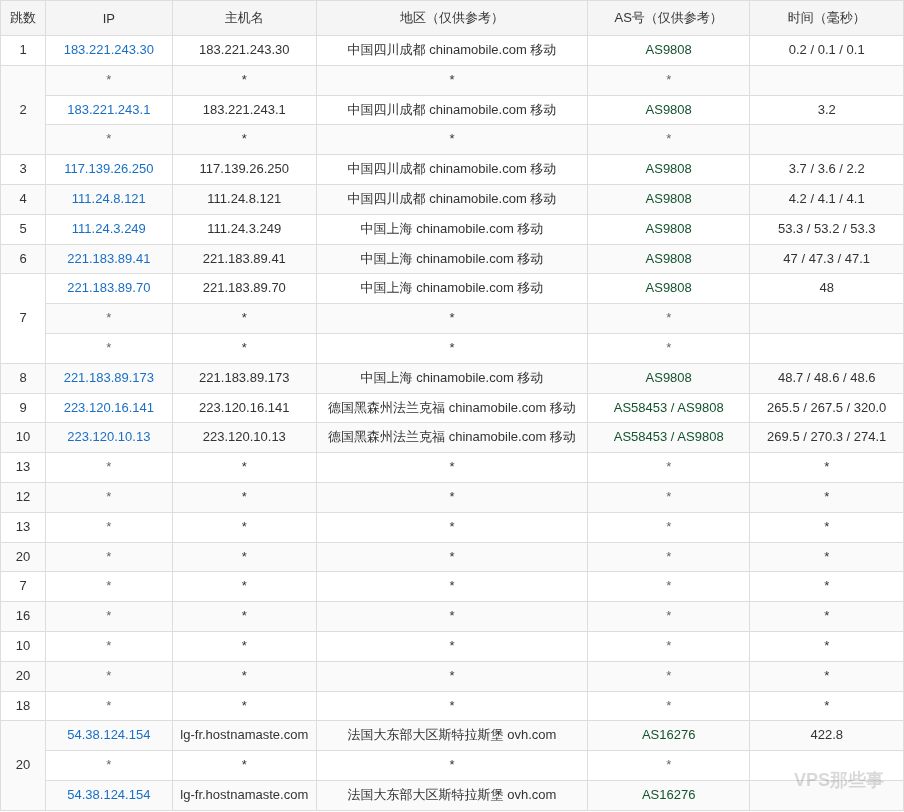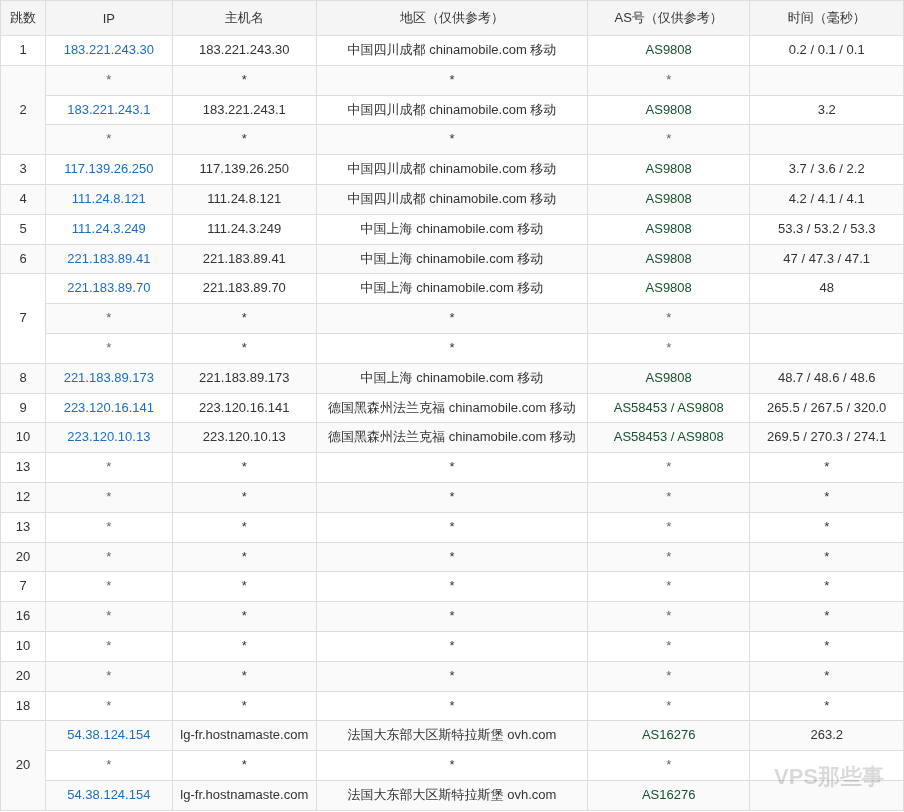--- a/index.html
+++ b/index.html
@@ -45,21 +45,21 @@
     .star {
       color: #666;
     }
     tr:nth-child(even) {
       background: #fafafa;
     }
     .watermark {
       position: fixed;
       bottom: 20px;
       right: 20px;
-      font-size: 22px;
+      font-size: 18px;
       font-weight: bold;
       color: rgba(0,0,0,0.15);
       pointer-events: none;
     }
     col.col-hop { width: 5%; }
     col.col-ip { width: 14%; }
     col.col-host { width: 16%; }
     col.col-region { width: 30%; }
     col.col-as { width: 18%; }
     col.col-time { width: 17%; }
@@ -266,21 +266,21 @@
         <td><span>*</span></td>
         <td><span class="star">*</span></td>
         <td><span>*</span></td>
       </tr>
       <tr>
         <td rowspan="3">20</td>
         <td><a class="ip-link" href="#">54.38.124.154</a></td>
         <td><span>lg-fr.hostnamaste.com</span></td>
         <td><span>法国大东部大区斯特拉斯堡 ovh.com</span></td>
         <td><a class="as-link" href="#">AS16276</a></td>
-        <td><span>263.2</span></td>
+        <td><span>422.8</span></td>
       </tr>
       <tr>
         <td><span class="star">*</span></td>
         <td><span>*</span></td>
         <td><span>*</span></td>
         <td><span class="star">*</span></td>
         <td><span></span></td>
       </tr>
       <tr>
         <td><a class="ip-link" href="#">54.38.124.154</a></td>

